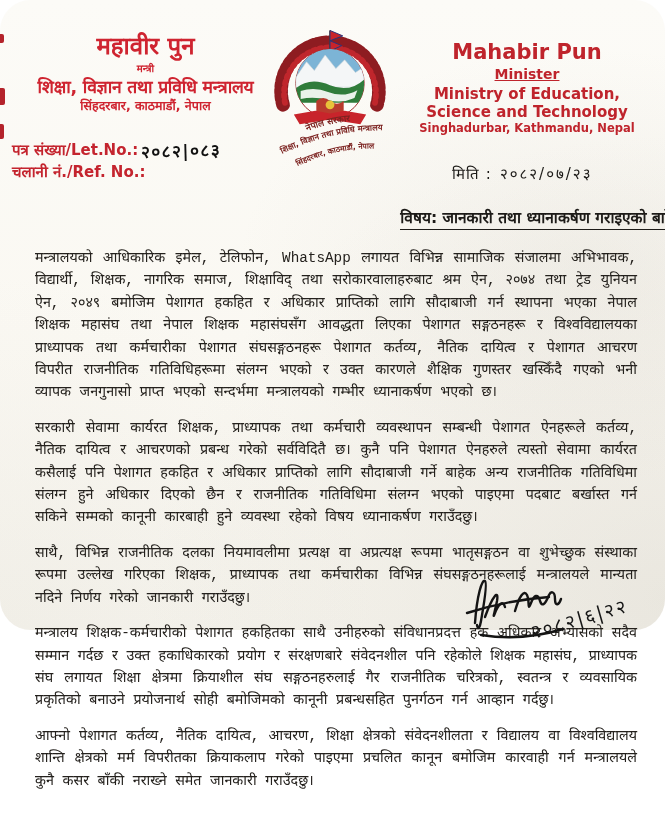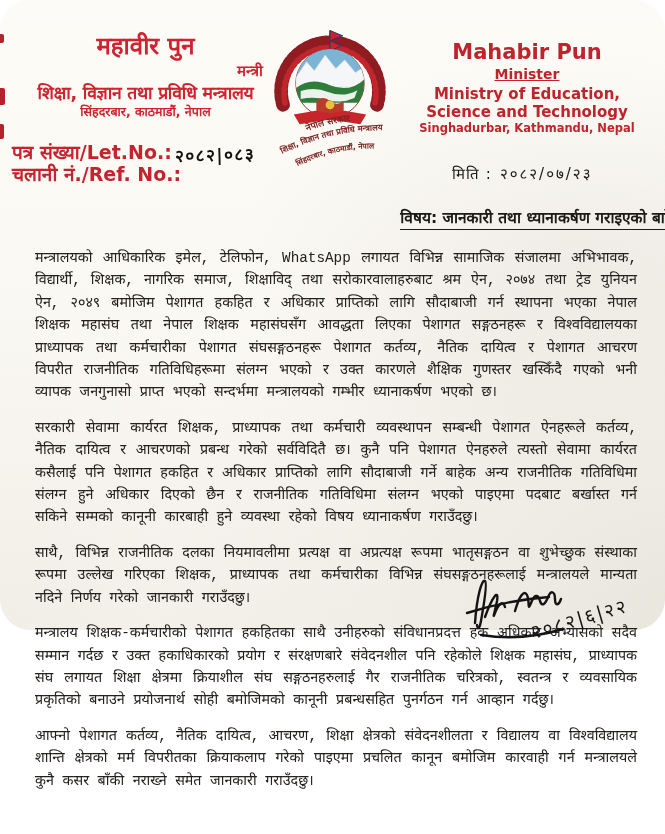--- a/index.html
+++ b/index.html
@@ -22,37 +22,37 @@
   .edge-mark.m1{top:34px;height:9px;}
   .edge-mark.m2{top:88px;height:17px;width:5px;}
   .edge-mark.m3{top:124px;height:15px;}
 
   
   .hdr-np{
     position:absolute;left:28px;top:33px;width:235px;text-align:center;
     color:#cf2430;font-weight:bold;line-height:1.15;
   }
   .hdr-np .nm{font-size:24px;}
-  .hdr-np .ti{font-size:15px;margin-top:2px;text-align:right;}
+  .hdr-np .ti{font-size:10px;margin-top:2px;}
   .hdr-np .mi{font-size:17.5px;margin-top:3px;letter-spacing:-.3px;white-space:nowrap;}
   .hdr-np .ad{font-size:12.5px;margin-top:2px;}
 
   .hdr-en{
     position:absolute;right:12px;top:40px;width:252px;text-align:center;
     color:#bf242c;font-weight:bold;line-height:1.2;
   }
   .hdr-en .nm{font-size:21px;}
   .hdr-en .ti{font-size:14px;margin-top:1px;text-decoration:underline;}
   .hdr-en .mi{font-size:15px;margin-top:2px;}
   .hdr-en .ad{font-size:11.5px;font-weight:bold;margin-top:1px;}
 
   .emblem{position:absolute;left:242px;top:22px;width:176px;height:148px;}
 
   
-  .meta-label{color:#c4242e;font-weight:bold;font-size:19px;}
+  .meta-label{color:#c4242e;font-weight:bold;font-size:15px;}
   .letter-no{position:absolute;left:12px;top:139px;white-space:nowrap;}
   .letter-no .hand{
     display:inline-block;color:#111;font-size:17px;font-weight:600;
     letter-spacing:1.5px;transform:rotate(-1.5deg);margin-left:3px;vertical-align:-2px;
   }
   .ref-no{position:absolute;left:12px;top:161px;}
   .date-line{
     position:absolute;left:452px;top:163px;font-size:15px;color:#1d1b18;
     letter-spacing:1.2px;white-space:nowrap;text-align:right;
   }

